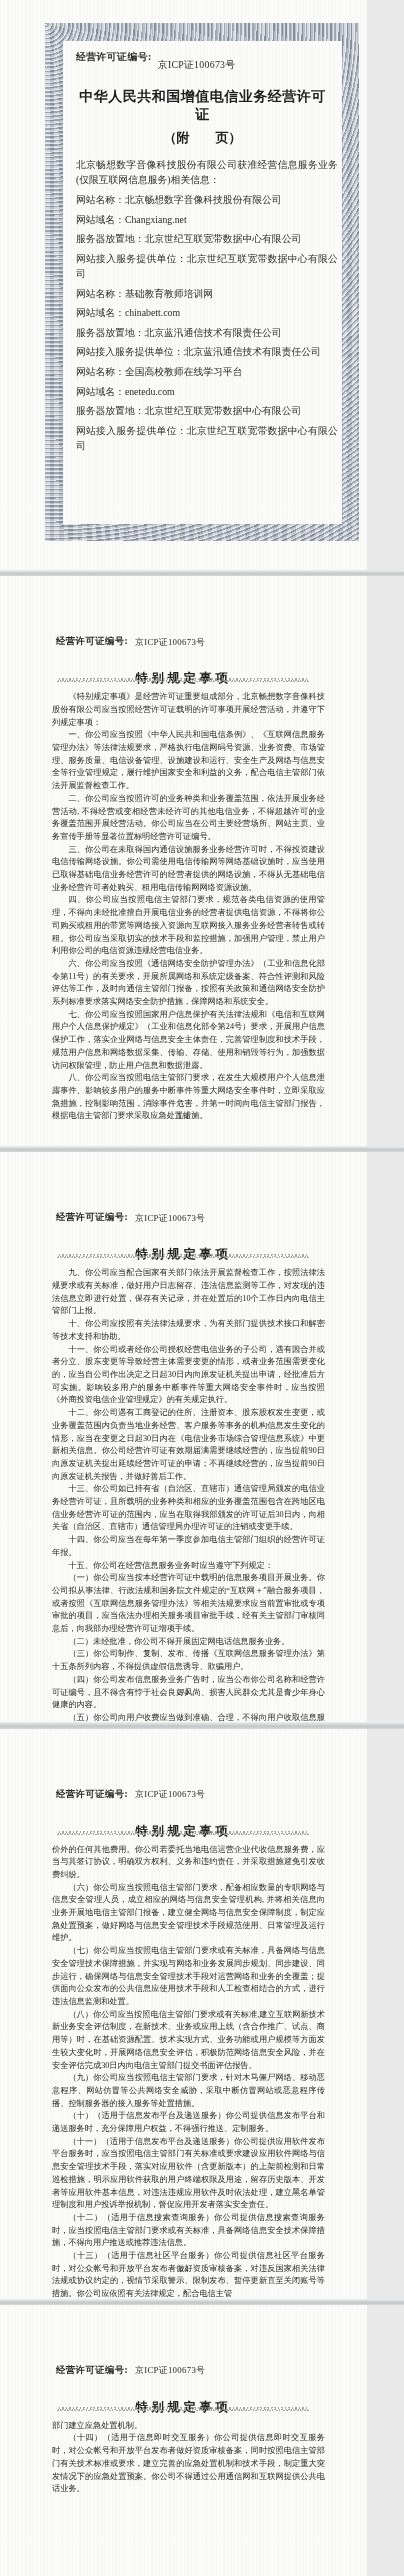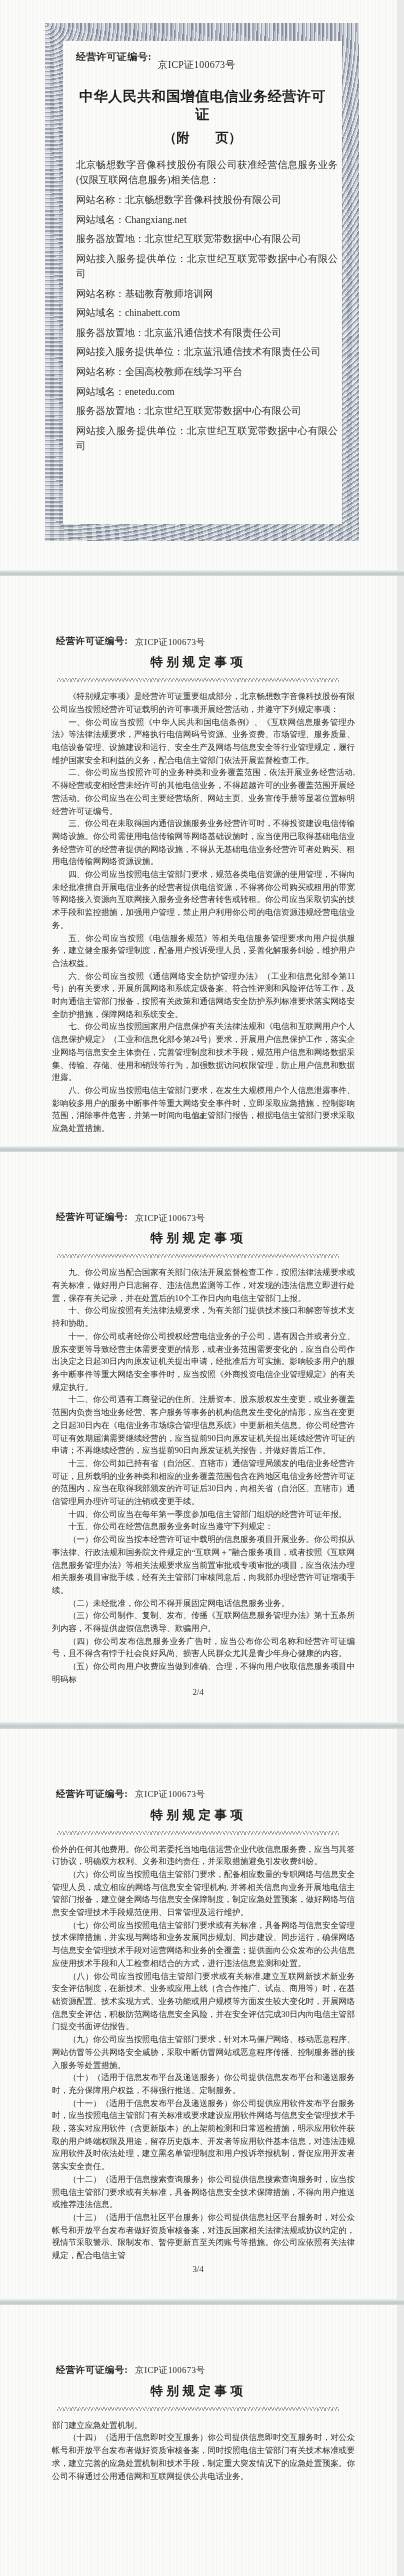--- a/index.html
+++ b/index.html
@@ -4,21 +4,21 @@
 <style>
   html,body{margin:0;padding:0;}
   body{
     width:405px;
     background:#e9e9e9;
     font-family:"Liberation Serif","DejaVu Serif",serif;
     color:#2b2b2b;
   }
   .page{
     position:relative;
-    width:397px;
+    width:367px;
     height:570px;
     background:#fbfbf9;
     background-image:repeating-linear-gradient(90deg, rgba(120,125,130,0.03) 0 1.5px, rgba(0,0,0,0) 1.5px 3.6px);
     overflow:hidden;
   }
   .separator{
     height:5.2px;
     background:linear-gradient(#e2e4e4,#c3c6c6 55%,#d8dada);
     border-top:0.5px solid #dff0ee;
   }
@@ -55,21 +55,21 @@
     font-size:9.8px; line-height:15px; text-align:justify;
   }
   .cert-fields{margin:5.2px 0 0 0; padding:0; list-style:none; width:262px;}
   .cert-fields li{
     margin:0 0 4.6px 0; font-size:9.8px; line-height:15px; text-align:justify;
   }
   
   .hdr{position:absolute; left:56px; top:59px; font-size:9.3px; font-weight:bold; letter-spacing:0.5px;}
   .hdr .lic-no{font-weight:normal; margin-left:4.1px; letter-spacing:0.3px; position:relative; top:0.5px; font-size:8.8px;}
   .rules-title{
-    position:absolute; left:0; right:0; top:78px; margin:0;
+    position:absolute; left:0; right:0; top:78px; margin:16px;
     text-align:center; font-size:12.4px; font-weight:bold; letter-spacing:3.6px; color:#222;
   }
   .zigzag{
     position:absolute; left:57px; right:58px; top:102px; height:4.1px;
     background:
       repeating-linear-gradient(63deg, #9ba399 0 0.8px, rgba(0,0,0,0) 0.8px 3.1px),
       repeating-linear-gradient(-63deg, #8f978d 0 0.8px, rgba(0,0,0,0) 0.8px 3.1px);
     opacity:0.85;
   }
   .rules-body{
@@ -122,21 +122,20 @@
     <span class="lic-no">京ICP证100673号</span>
   </div>
   <h2 class="rules-title">特别规定事项</h2>
   <div class="zigzag"></div>
   <div class="rules-body">
       <p>《特别规定事项》是经营许可证重要组成部分，北京畅想数字音像科技股份有限公司应当按照经营许可证载明的许可事项开展经营活动，并遵守下列规定事项：</p>
       <p>一、你公司应当按照《中华人民共和国电信条例》、《互联网信息服务管理办法》等法律法规要求，严格执行电信网码号资源、业务资费、市场管理、服务质量、电信设备管理、设施建设和运行、安全生产及网络与信息安全等行业管理规定，履行维护国家安全和利益的义务，配合电信主管部门依法开展监督检查工作。</p>
       <p>二、你公司应当按照许可的业务种类和业务覆盖范围，依法开展业务经营活动, 不得经营或变相经营未经许可的其他电信业务，不得超越许可的业务覆盖范围开展经营活动。你公司应当在公司主要经营场所、网站主页、业务宣传手册等显著位置标明经营许可证编号。</p>
       <p>三、你公司在未取得国内通信设施服务业务经营许可时，不得投资建设电信传输网络设施。你公司需使用电信传输网等网络基础设施时，应当使用已取得基础电信业务经营许可的经营者提供的网络设施，不得从无基础电信业务经营许可者处购买、租用电信传输网网络资源设施。</p>
       <p>四、你公司应当按照电信主管部门要求，规范各类电信资源的使用管理，不得向未经批准擅自开展电信业务的经营者提供电信资源，不得将你公司购买或租用的带宽等网络接入资源向互联网接入服务业务经营者转售或转租。你公司应当采取切实的技术手段和监控措施，加强用户管理，禁止用户利用你公司的电信资源违规经营电信业务。</p>
-      <p>五、你公司应当按照《电信服务规范》等相关电信服务管理要求向用户提供服务，建立健全服务管理制度，配备用户投诉受理人员，妥善化解服务纠纷，维护用户合法权益。</p>
       <p>六、你公司应当按照《通信网络安全防护管理办法》（工业和信息化部令第11号）的有关要求，开展所属网络和系统定级备案、符合性评测和风险评估等工作，及时向通信主管部门报备，按照有关政策和通信网络安全防护系列标准要求落实网络安全防护措施，保障网络和系统安全。</p>
       <p>七、你公司应当按照国家用户信息保护有关法律法规和《电信和互联网用户个人信息保护规定》（工业和信息化部令第24号）要求，开展用户信息保护工作，落实企业网络与信息安全主体责任，完善管理制度和技术手段，规范用户信息和网络数据采集、传输、存储、使用和销毁等行为，加强数据访问权限管理，防止用户信息和数据泄露。</p>
       <p>八、你公司应当按照电信主管部门要求，在发生大规模用户个人信息泄露事件、影响较多用户的服务中断事件等重大网络安全事件时，立即采取应急措施，控制影响范围，消除事件危害，并第一时间向电信主管部门报告，根据电信主管部门要求采取应急处置措施。</p>
     </div>
   <div class="pagenum">1/4</div>
 </div>
 
 <div class="separator"></div>
 
 <div class="page">

